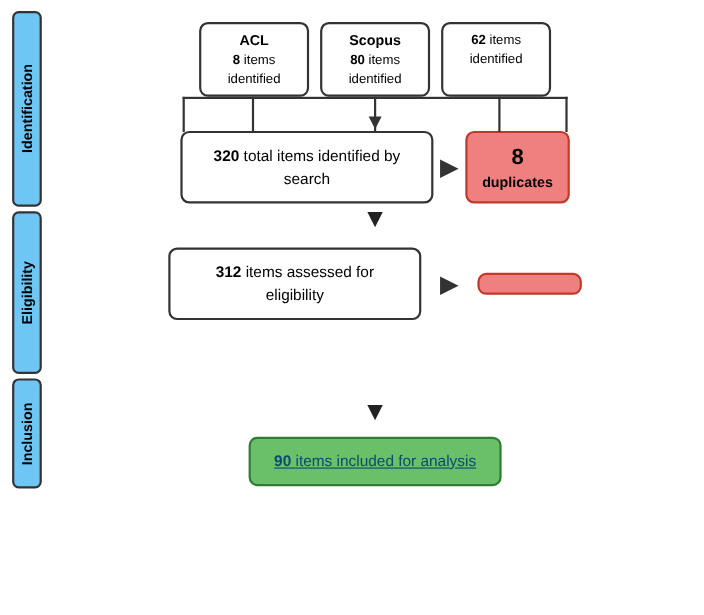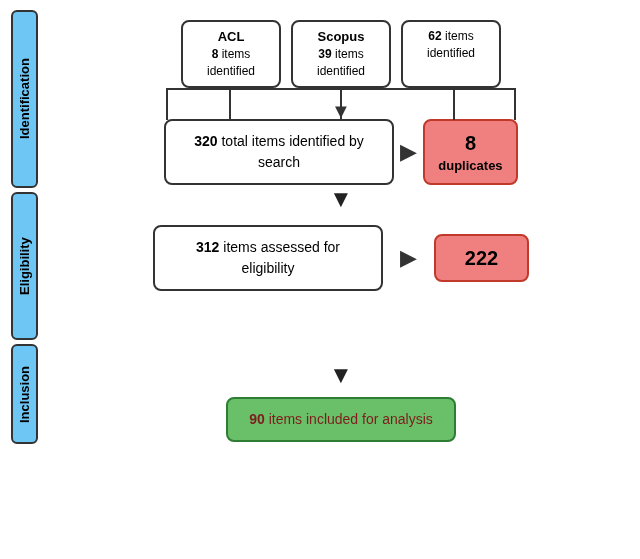--- a/index.html
+++ b/index.html
@@ -129,21 +129,22 @@
 
     
     .green-box {
       background: #6abf69;
       border: 2.5px solid #2e7d32;
       border-radius: 8px;
       padding: 10px 14px;
       text-align: center;
       font-size: 14px;
       line-height: 1.5;
-      color: #7f1d1d;
+      color: #0c4a6e;
+      text-decoration: underline;
     }
 
     .green-box .count {
       font-weight: bold;
     }
 
     
     .row-with-side {
       display: flex;
       align-items: center;
@@ -209,21 +210,21 @@
 
     <div class="identification-section">
 
       <div class="source-row">
         <div class="source-box">
           <span class="db-name">ACL</span>
           <span class="count">8</span> <span>items identified</span>
         </div>
         <div class="source-box">
           <span class="db-name">Scopus</span>
-          <span class="count">39</span> <span>items identified</span>
+          <span class="count">80</span> <span>items identified</span>
         </div>
         <div class="source-box">
           <span class="count">62</span> <span>items identified</span>
         </div>
       </div>
 
       <div style="position:relative; width:450px; height:32px;">
 
         <div style="position:absolute; top:0; left:50px; right:50px; height:2px; background:#333;"></div>
 
@@ -267,21 +268,20 @@
       <div class="row-with-side" style="margin-top:4px;gap:17px;">
         <div style="width:230px;">
           <div class="center-box">
             <span class="count">312</span> <span>items assessed for eligibility</span>
           </div>
         </div>
         <div style="display:flex; align-items:center; gap:4px;">
           <span style="font-size:22px; color:#333;">▶</span>
         </div>
         <div class="red-box side-wrapper">
-          <span class="count">222</span>
         </div>
       </div>
     </div>
 
     <div style="display:flex; justify-content:center;">
       <div style="width:230px; display:flex; justify-content:center;">
         <span class="arrow-text">▼</span>
       </div>
     </div>
 

